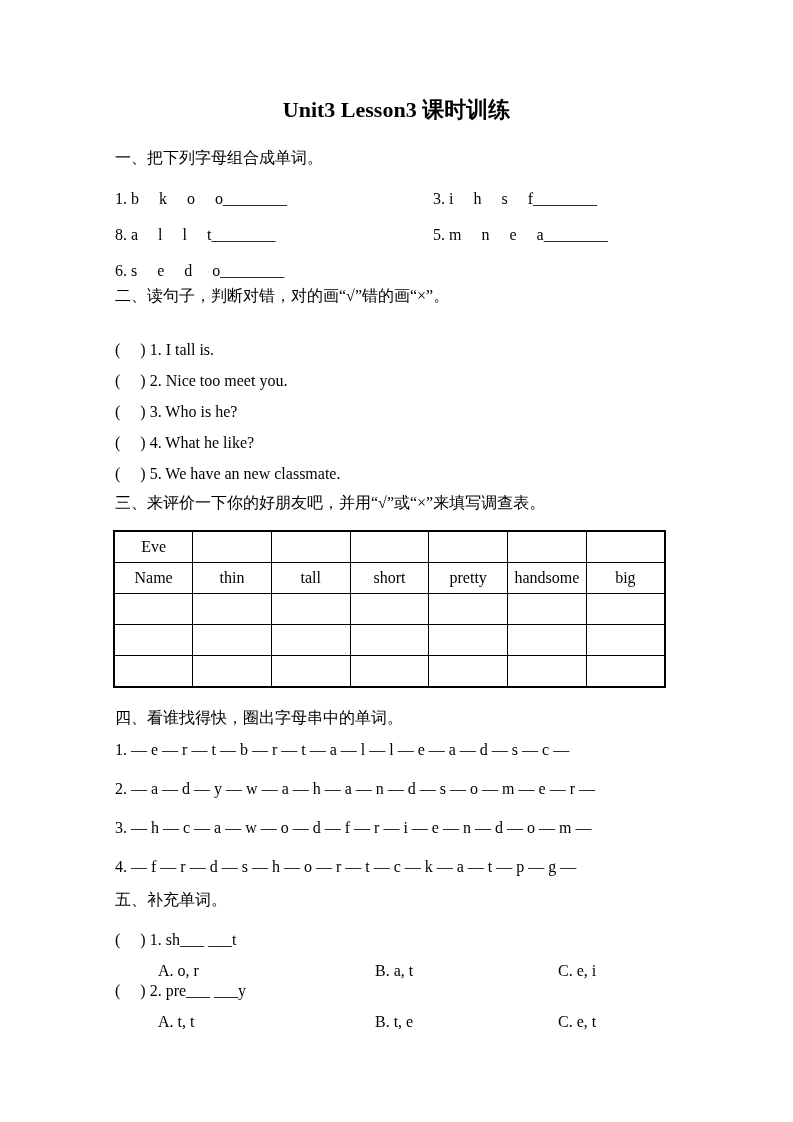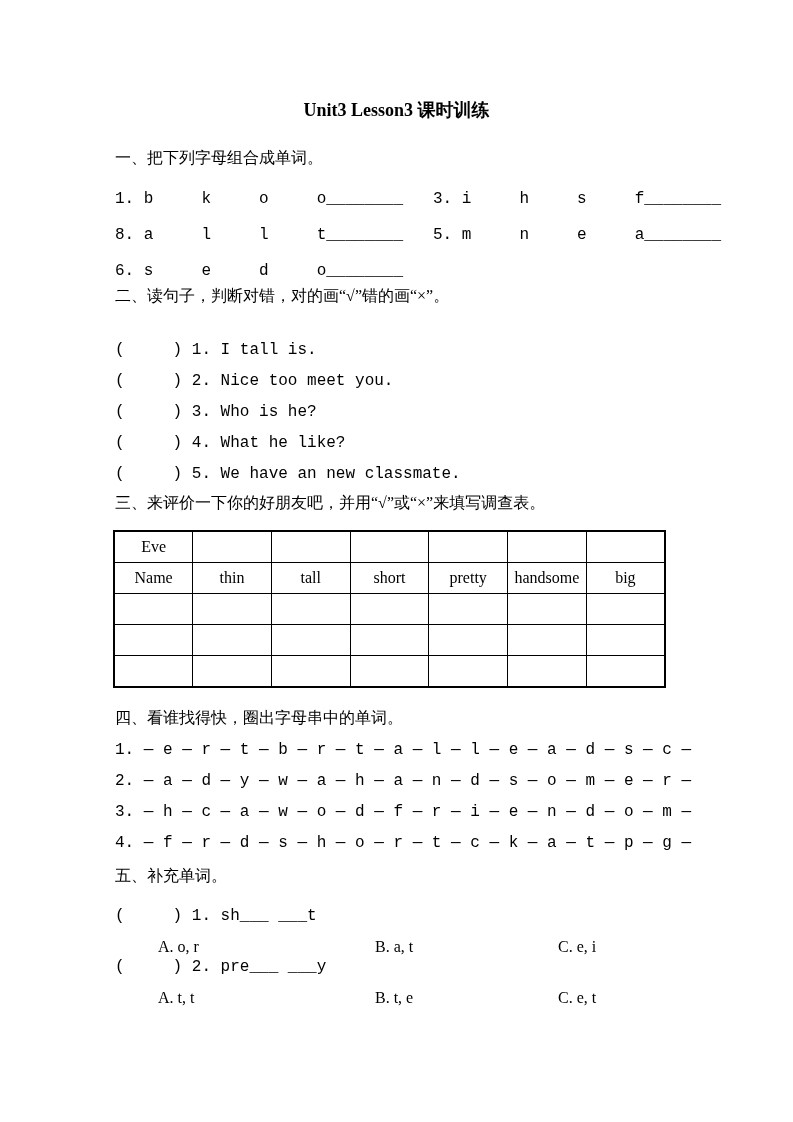--- a/index.html
+++ b/index.html
@@ -14,27 +14,27 @@
     position: relative;
     width: 793px; height: 1122px;
     background: #ffffff;
     overflow: hidden;
   }
   .content {
     position: absolute;
     left: 115px; top: 0;
     width: 563px;
   }
-  .pre { white-space: pre; font-family: Liberation Mono, monospace; }
+  .pre { white-space: pre; }
   .title {
     margin: 0;
     padding-top: 98px;
     text-align: center;
     font-weight: bold;
-    font-size: 18px;
+    font-size: 22px;
     line-height: 24px;
   }
   .sec-head {
     font-size: 16px;
     line-height: 20px;
   }
   #s1-head { margin-top: 26px; }
   .s1-grid {
     margin-top: 21px;
     display: grid;
@@ -58,21 +58,21 @@
     border: 1px solid #000;
     height: 30px;
     text-align: center;
     vertical-align: middle;
     font-weight: normal;
     font-size: 16px;
     padding: 0;
     overflow: hidden;
   }
   #s4-head { margin-top: 20px; }
-  .s4-item { line-height: 20px; margin-top: 11px; }
+  .s4-item { line-height: 20px; margin-top: 19px; }
   .s4-item.first { margin-top: 12px; }
   #s5-head { margin-top: 13px; }
   .q-stem { line-height: 20px; margin-top: 0; }
   .q-stem.first { margin-top: 20px; }
   .q-options {
     margin-top: 11px;
     line-height: 20px;
     display: flex;
     padding-left: 43px;
     align-items: center;

